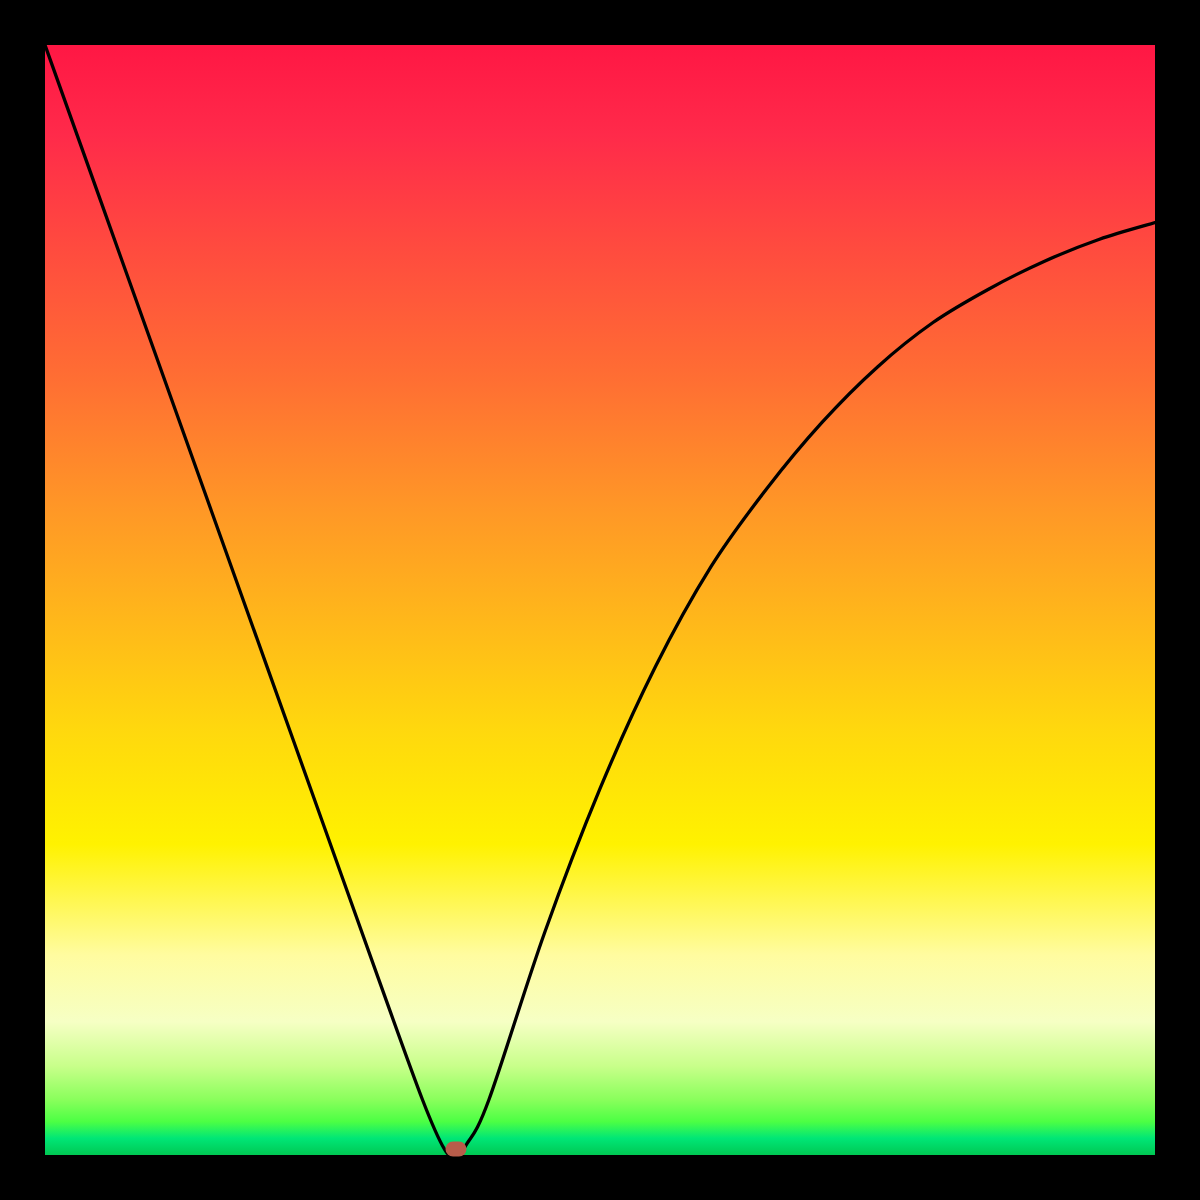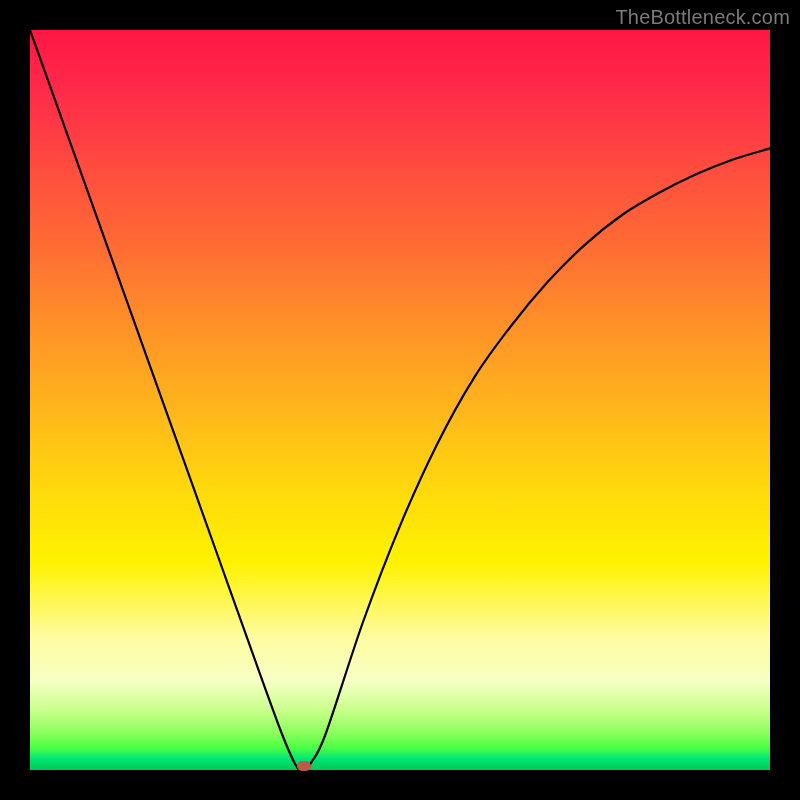--- a/index.html
+++ b/index.html
@@ -58,20 +58,19 @@
     font-size: 20px;
     color: #7a7a7a;
     letter-spacing: 0.2px;
     user-select: none;
   }
 </style>
 </head>
 <body>
 
 <div class="container">
-  <div class="watermark">TheBottleneck.com</div>
   <div class="plot-area">
     <svg class="curve" viewBox="0 0 740 740" preserveAspectRatio="none">
       <path id="curve-path" fill="none" stroke="#000" stroke-width="2.2" stroke-linecap="round" stroke-linejoin="round" d="M 0,0 C 6.166666666666667,17.26666666666667 24.666666666666664,69.06666666666669 37,103.60000000000002 C 49.333333333333336,138.13333333333335 61.666666666666664,172.6666666666667 74,207.20000000000005 C 86.33333333333333,241.73333333333338 98.66666666666667,276.2666666666667 111,310.8 C 123.33333333333333,345.3333333333333 135.66666666666666,379.8666666666667 148,414.4 C 160.33333333333334,448.9333333333333 172.66666666666666,483.46666666666664 185,518 C 197.33333333333334,552.5333333333333 210.9,590.7666666666667 222,621.6 C 233.1,652.4333333333334 244.20000000000002,683.8833333333333 251.60000000000002,703 C 259,722.1166666666667 262.7,730.1333333333333 266.4,736.3 C 270.09999999999997,742.4666666666666 271.33333333333337,740.6166666666667 273.8,740 C 276.26666666666665,739.3833333333333 277.5,738.7666666666667 281.2,732.6 C 284.9,726.4333333333334 287.3666666666667,726.4333333333334 296,703 C 304.6333333333333,679.5666666666666 320.6666666666667,626.5333333333333 333,592 C 345.3333333333333,557.4666666666667 357.66666666666663,525.4 370,495.79999999999995 C 382.33333333333337,466.19999999999993 394.66666666666674,439.06666666666666 407.00000000000006,414.4 C 419.33333333333337,389.7333333333333 431.6666666666667,367.5333333333333 444,347.79999999999995 C 456.3333333333333,328.0666666666666 468.6666666666667,312.0333333333333 481,296 C 493.3333333333333,279.9666666666667 505.6666666666667,265.16666666666663 518,251.59999999999997 C 530.3333333333334,238.0333333333333 542.6666666666666,225.70000000000002 555,214.60000000000002 C 567.3333333333334,203.50000000000003 579.6666666666666,193.63333333333335 592,185 C 604.3333333333334,176.36666666666665 616.6666666666666,169.5833333333333 629,162.79999999999995 C 641.3333333333334,156.01666666666662 653.6666666666666,149.84999999999994 666,144.29999999999995 C 678.3333333333334,138.74999999999997 690.6666666666666,133.81666666666666 703,129.5 C 715.3333333333334,125.18333333333334 733.8333333333334,120.24999999999999 740,118.39999999999998"></path>
     </svg>
     <div id="marker" class="marker" style="left: 273.8px; top: 736.3px;"></div>
   </div>
 </div>
 
 </body></html>

